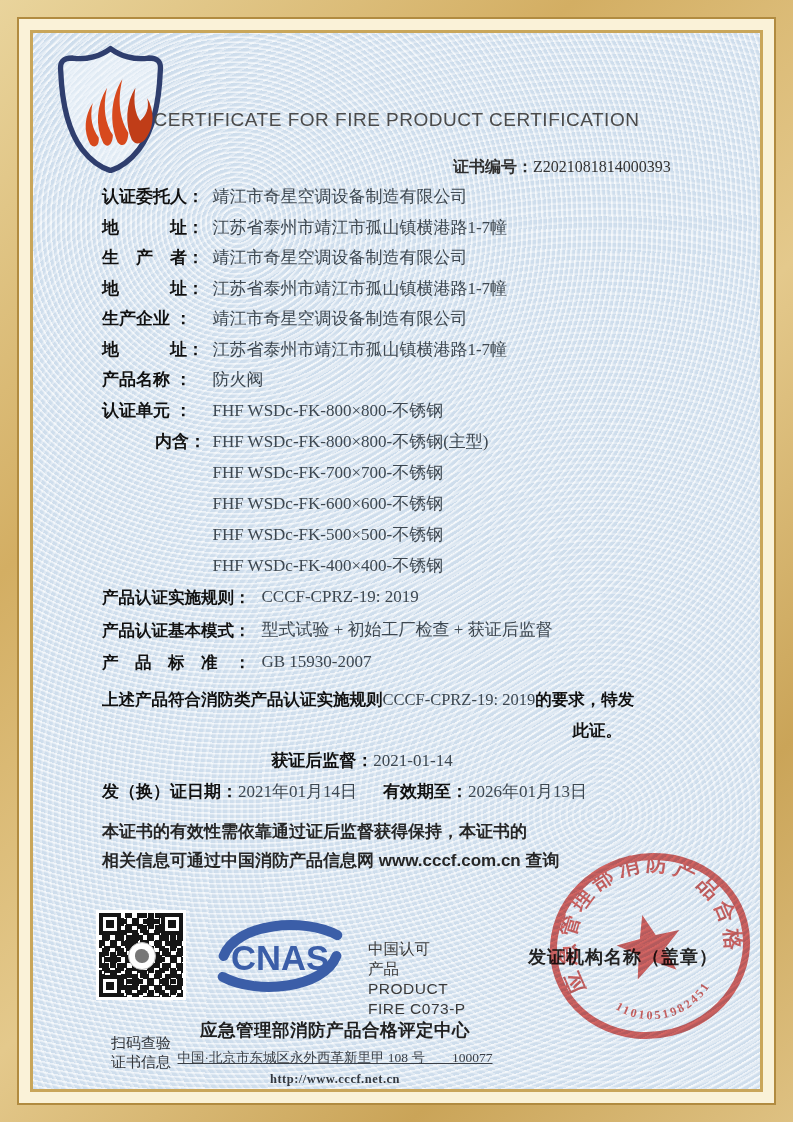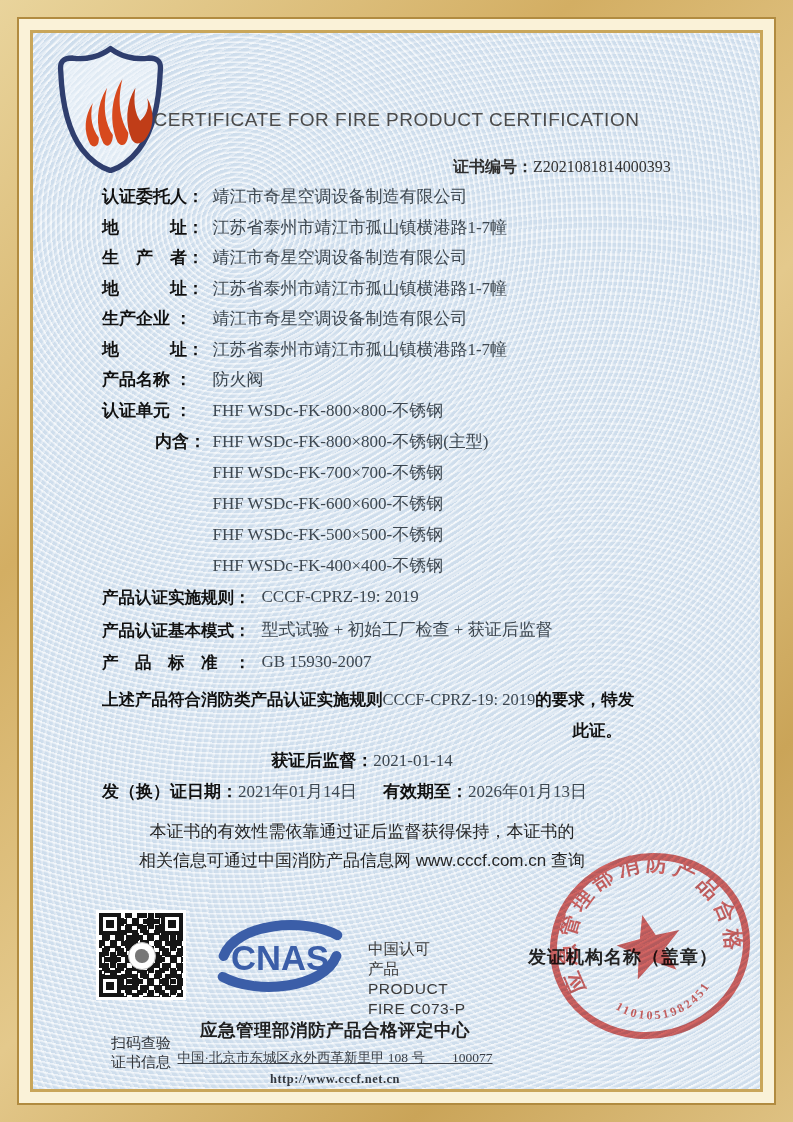--- a/index.html
+++ b/index.html
@@ -38,21 +38,21 @@
   .statement{margin-top:5px;line-height:30px;font-size:16.5px;font-weight:700;color:#111;white-space:nowrap;}
   .statement .code{font-family:"Liberation Serif",serif;font-weight:400;color:#3d4750;}
   .statement2{line-height:30px;font-size:16.5px;font-weight:700;color:#111;text-align:right;}
   .firstissue{height:31px;line-height:31px;text-align:center;font-size:17px;}
   .firstissue .lab{font-weight:700;color:#111;}
   .firstissue .val{font-family:"Liberation Serif",serif;color:#3d4750;}
   .issuerow{height:32px;line-height:32px;font-size:17px;white-space:nowrap;}
   .issuerow .lab{font-weight:700;color:#111;}
   .issuerow .val{font-family:"Liberation Serif",serif;color:#3d4750;}
   .issuerow .gap{display:inline-block;width:26px;}
-  .notes{margin-top:9px;text-align:center;font-size:17px;font-weight:400;color:#262626;line-height:29px;}
+  .notes{margin-top:9px;text-align:left;font-size:17px;font-weight:700;color:#262626;line-height:29px;}
 
   
   .qr{left:63px;top:877px;width:90px;height:90px;background:#fff;padding:3px;box-sizing:border-box;position:absolute;}
   .qr-noise{position:absolute;inset:3px;
      background:
        repeating-conic-gradient(#151515 0 25%, transparent 0 50%) 0 0/11px 11px,
        repeating-conic-gradient(transparent 0 25%, #151515 0 50%) 3px 5px/15px 15px;}
   .qr-center{position:absolute;left:50%;top:50%;width:26px;height:26px;margin:-13px 0 0 -13px;
      background:#fff;border-radius:50%;border:1px solid #bbb;}
   .qr-center:after{content:"";position:absolute;inset:6px;background:#777;border-radius:45% 55% 50% 50%;}

